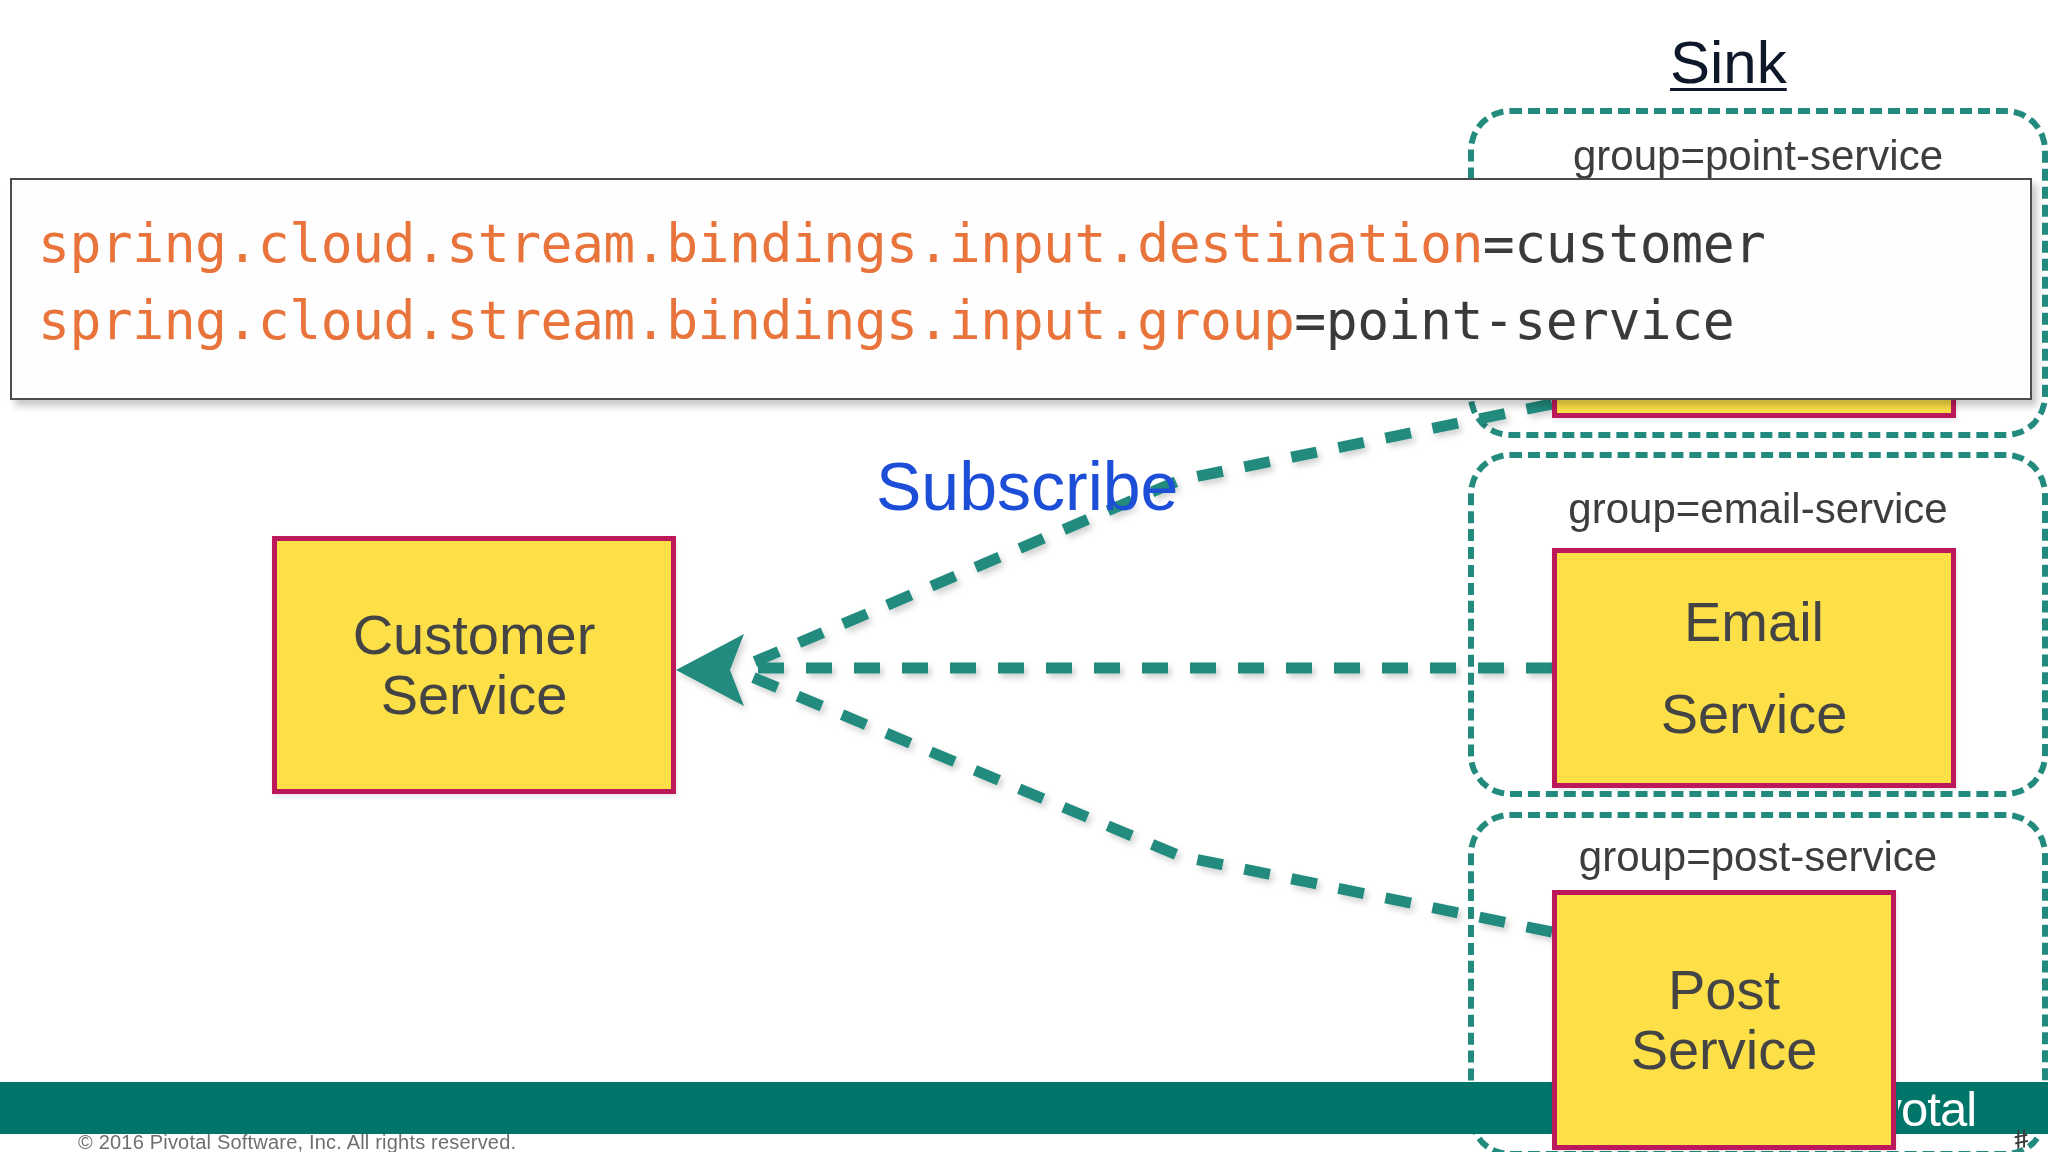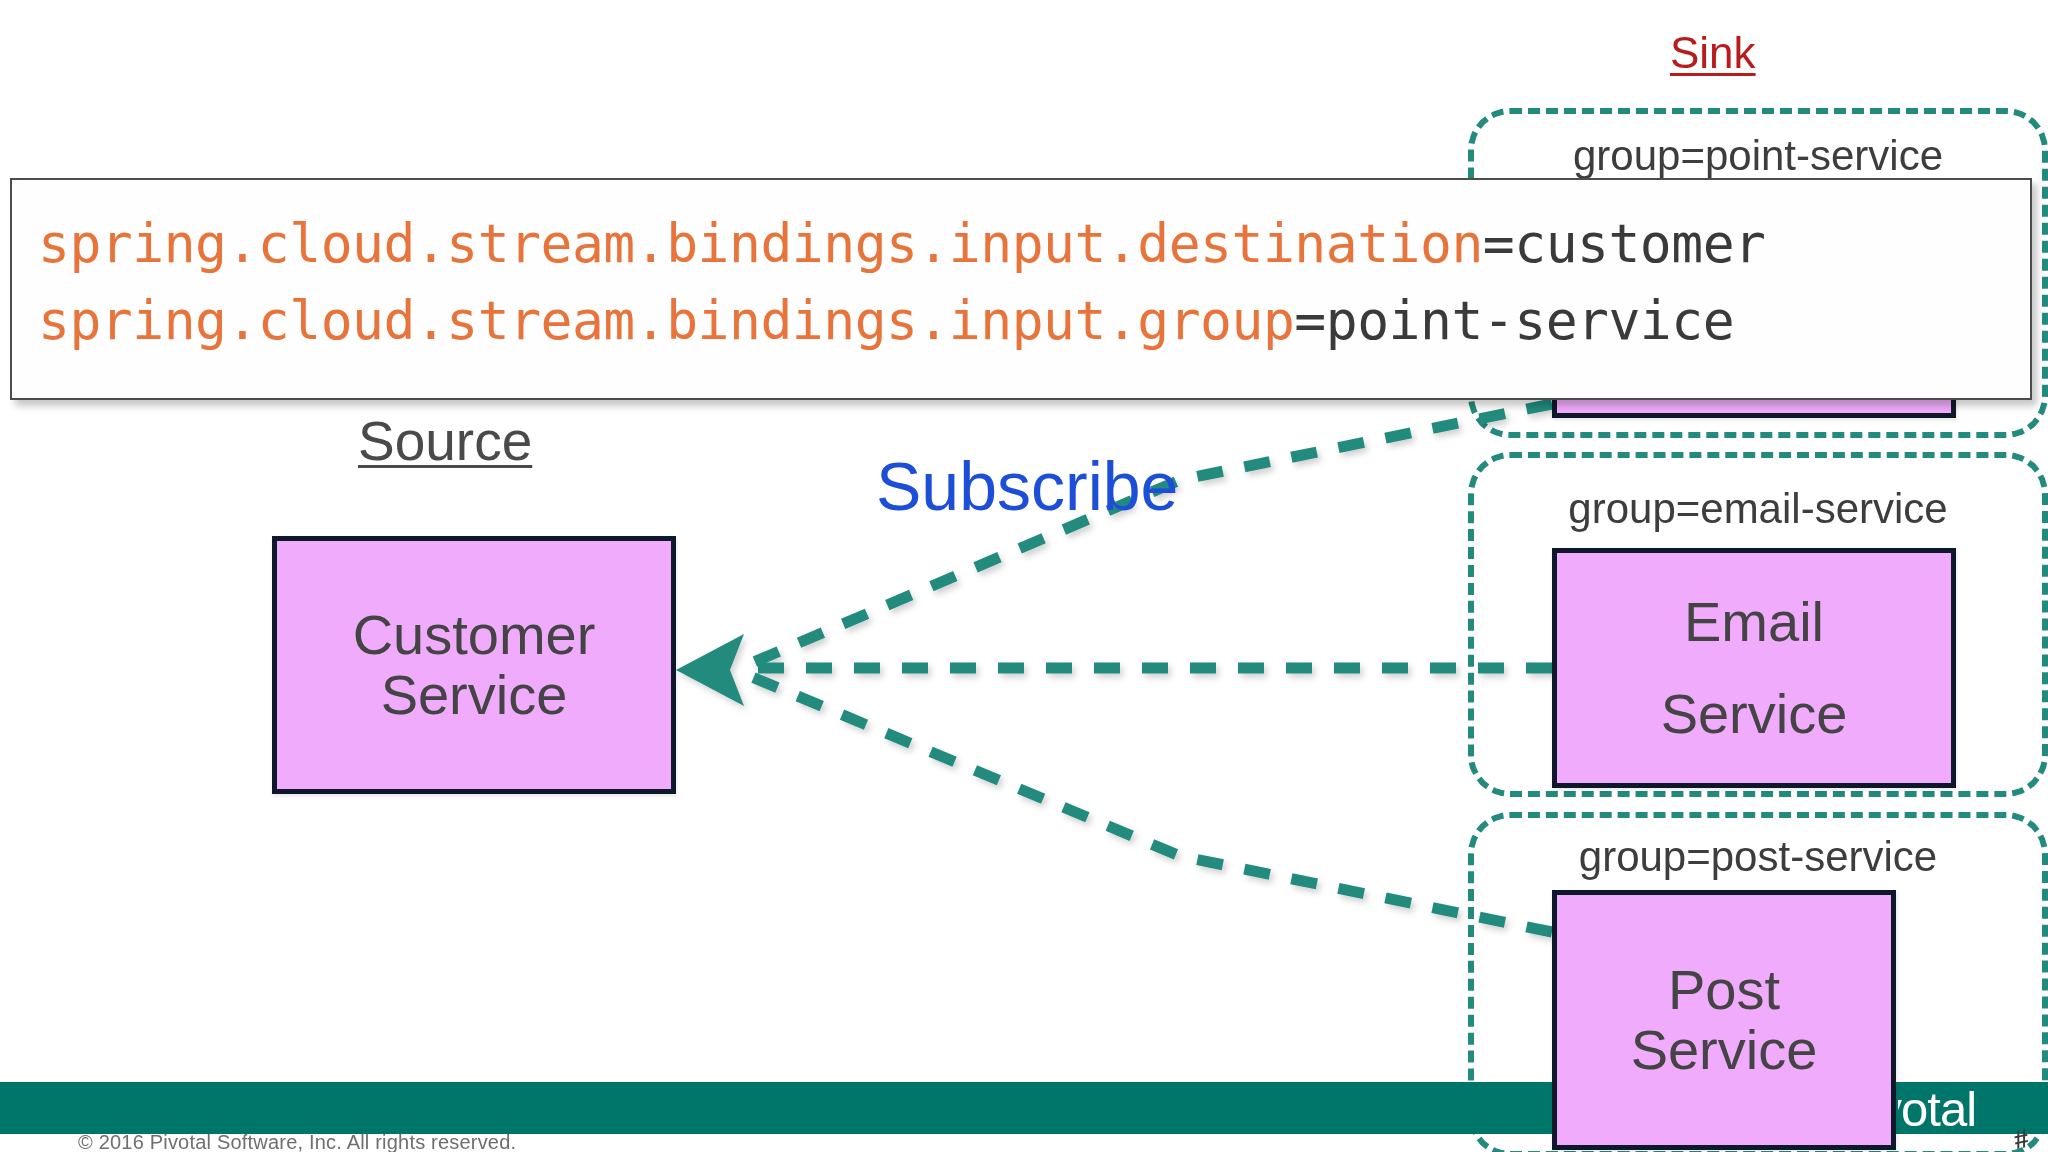--- a/index.html
+++ b/index.html
@@ -63,22 +63,22 @@
     color: #3b3b3b;
     font-weight: 700;
     transform: rotate(-12deg);
   }
 
   
   .sink-title {
     position: absolute;
     left: 1670px;
     top: 28px;
-    font-size: 44px;
-    color: #b91c1c;
+    font-size: 60px;
+    color: #0f172a;
     text-decoration: underline;
     text-underline-offset: 5px;
     text-decoration-thickness: 3px;
     white-space: nowrap;
   }
   .source-title {
     position: absolute;
     left: 358px;
     top: 409px;
     font-size: 55px;
@@ -118,22 +118,22 @@
     width: 580px;
     left: 1468px;
   }
   .group-label.l1 { top: 132px; }
   .group-label.l2 { top: 485px; }
   .group-label.l3 { top: 833px; }
 
   
   .service-box {
     position: absolute;
-    border: 5px solid #0f172a;
-    background: #f0abfc;
+    border: 5px solid #be185d;
+    background: #fde047;
     box-sizing: border-box;
     display: flex;
     flex-direction: column;
     align-items: center;
     justify-content: center;
     color: #444444;
     font-size: 56px;
     line-height: 1.08;
     box-shadow: 1px 2px 4px rgba(0,0,0,0.10);
   }
@@ -198,21 +198,20 @@
       <path d="M 1552 404 L 1180 480 L 740 668" fill="none" stroke="#238B7E" stroke-width="11" stroke-dasharray="26 22" stroke-linecap="butt"></path>
 
       <path d="M 1552 668 L 740 668" fill="none" stroke="#238B7E" stroke-width="11" stroke-dasharray="26 22" stroke-linecap="butt"></path>
 
       <path d="M 1552 932 L 1180 856 L 740 672" fill="none" stroke="#238B7E" stroke-width="11" stroke-dasharray="26 22" stroke-linecap="butt"></path>
 
       <polygon points="676,670 744,634 730,670 744,706" fill="#238B7E"></polygon>
     </g>
   </svg>
 
-  <div class="source-title">Source</div>
 
   <div class="service-box customer">
     <span class="ln">Customer</span>
     <span class="ln">Service</span>
   </div>
 
   <div class="subscribe-label">Subscribe</div>
 
   <div class="sink-title">Sink</div>
 

